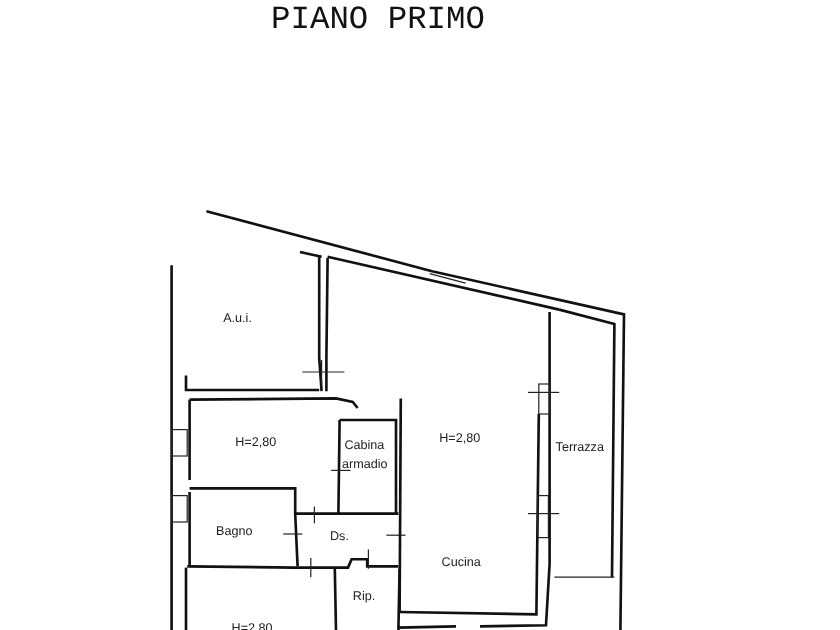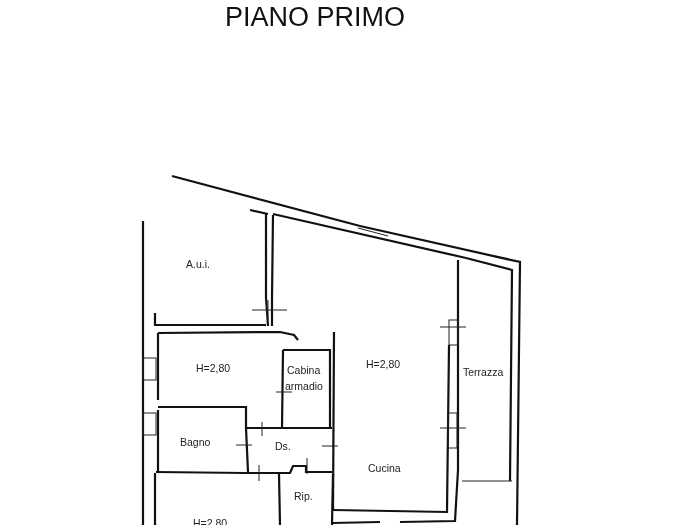--- a/index.html
+++ b/index.html
@@ -1,17 +1,17 @@
 <!DOCTYPE html>
 <html><head>
 <meta charset="utf-8">
 <style>
   html, body { margin: 0; padding: 0; background: #ffffff; }
   body { width: 700px; height: 525px; position: relative; overflow: hidden; font-family: "Liberation Sans", sans-serif; }
-  .title { position: absolute; left: 0; width: 630px; top: 2px; text-align: center; font-size: 27px; color: #111; letter-spacing: 0px; }
+  .title { position: absolute; left: 0; width: 630px; top: 2px; text-align: center; font-size: 27px; color: #111; letter-spacing: 0px; font-family: Liberation Mono, monospace; }
   svg { position: absolute; left: 0; top: 0; }
   .w { stroke: #111; stroke-width: 2.2; fill: none; }
   .t { stroke: #222; stroke-width: 1; fill: none; }
   .lbl { font-family: "Liberation Sans", sans-serif; font-size: 10.5px; fill: #222; }
 </style>
 </head>
 <body>
 
 <div class="title">PIANO PRIMO</div>
 

